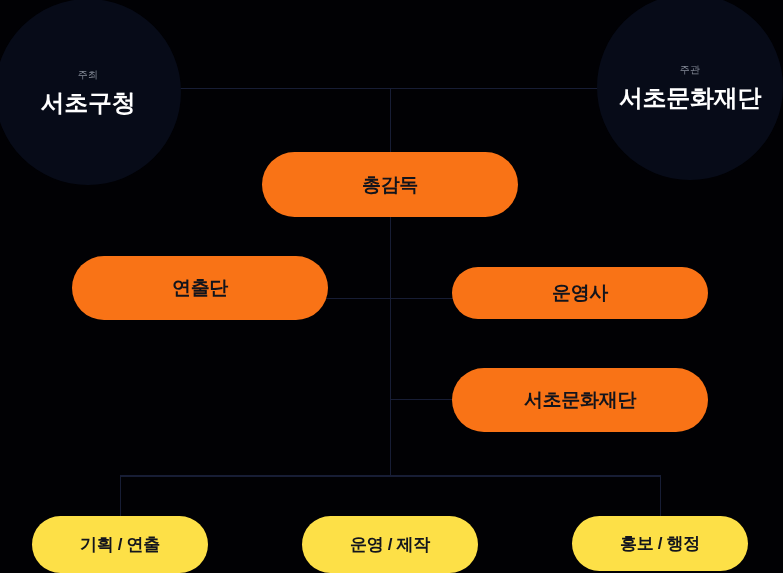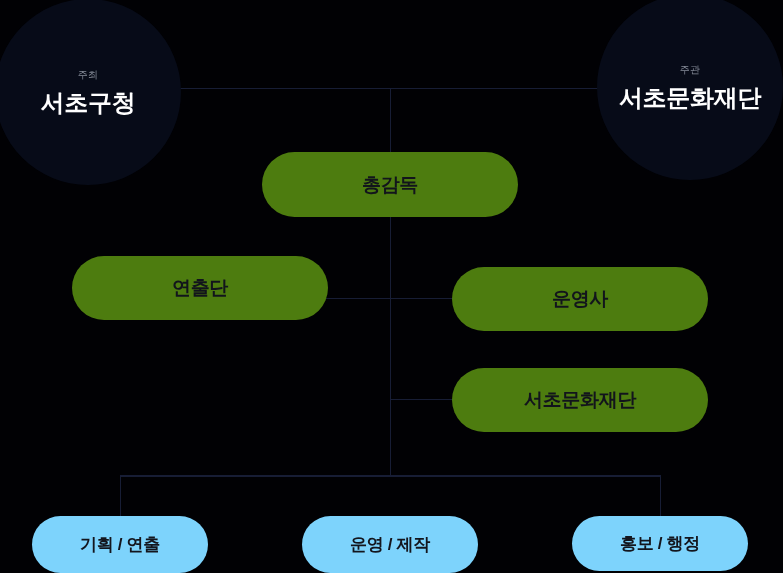--- a/index.html
+++ b/index.html
@@ -59,36 +59,36 @@
     white-space: nowrap;
   }
 
   
   .pill {
     position: absolute;
     display: flex;
     align-items: center;
     justify-content: center;
     border-radius: 999px;
-    background: #4d7c0f;
+    background: #f97316;
     color: #12141c;
     font-weight: 700;
     letter-spacing: -0.3px;
     white-space: nowrap;
   }
   .pill-main { font-size: 19px; }
   .pill-leaf {
-    background: #7dd3fc;
+    background: #fde047;
     font-size: 17px;
     color: #13151d;
   }
 
   .p-director  { left: 262px; top: 152px; width: 256px; height: 65px; }
   .p-direction { left: 72px;  top: 256px; width: 256px; height: 64px; }
-  .p-operator  { left: 452px; top: 267px; width: 256px; height: 64px; }
+  .p-operator  { left: 452px; top: 267px; width: 256px; height: 52px; }
   .p-committee { left: 452px; top: 368px; width: 256px; height: 64px; }
 
   .p-leaf1 { left: 32px;  top: 516px; width: 176px; height: 57px; }
   .p-leaf2 { left: 302px; top: 516px; width: 176px; height: 57px; text-align: right; }
   .p-leaf3 { left: 572px; top: 516px; width: 176px; height: 55px; }
 </style>
 </head>
 <body>
 
 <div id="stage">

